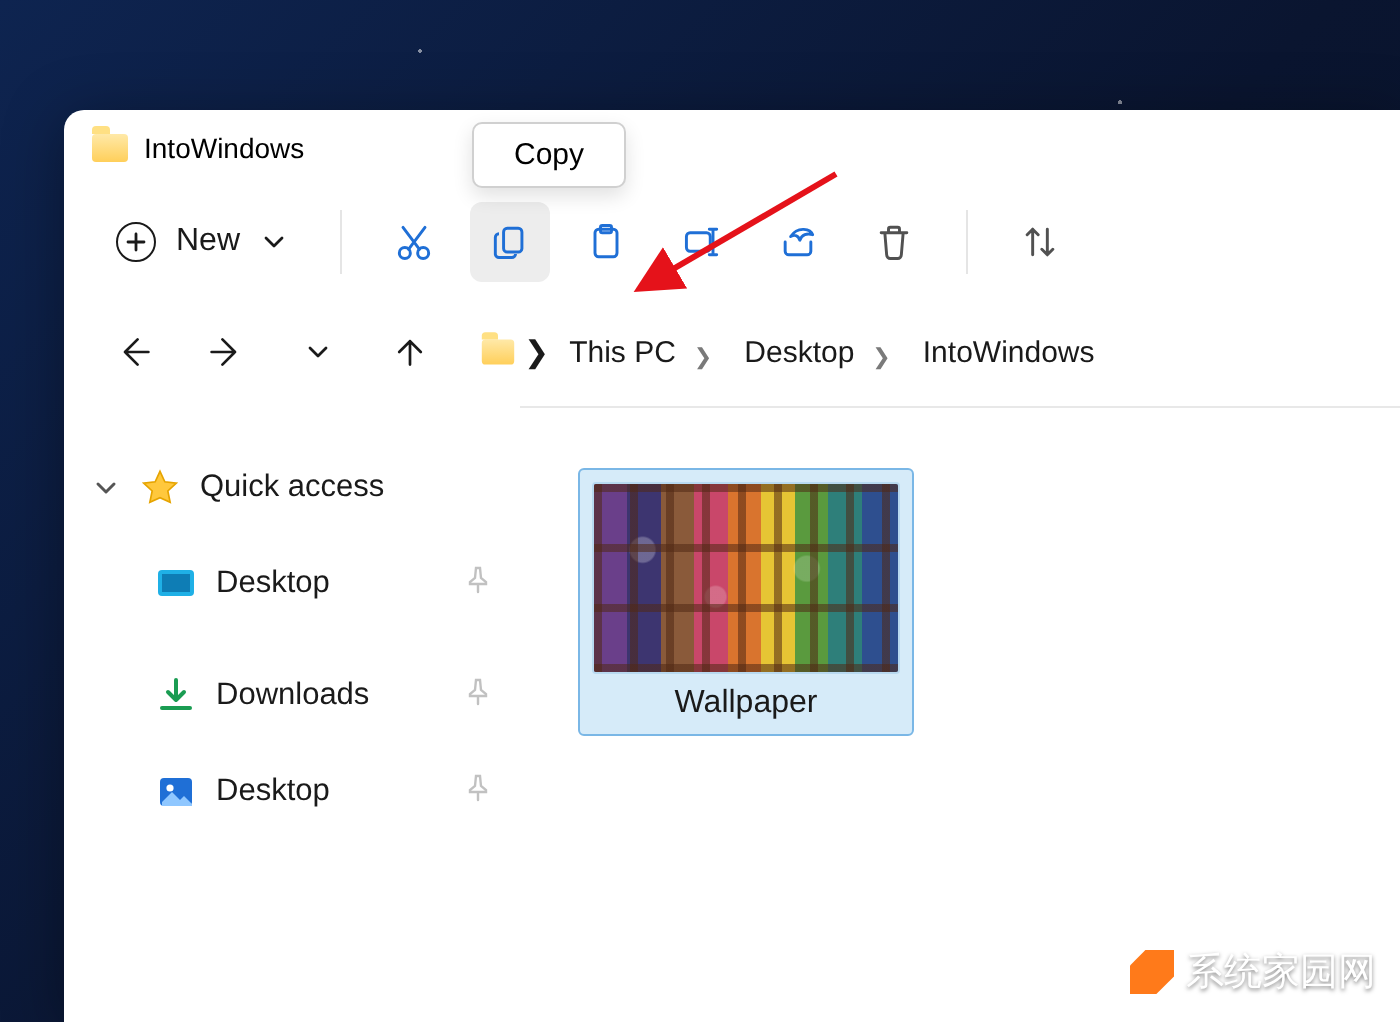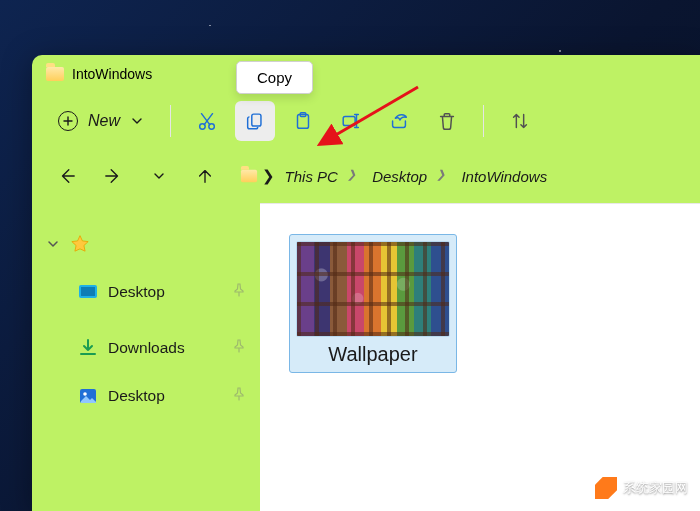--- a/index.html
+++ b/index.html
@@ -18,21 +18,21 @@
     overflow: hidden;
     position: relative;
   }
 
   .window {
     position: absolute;
     left: 32px;
     top: 55px;
     width: 668px;
     height: 456px;
-    background: #bef264;
+    background: #ffffff;
     border-radius: 10px 0 0 0;
     box-shadow: 0 4px 30px rgba(0,0,0,.35);
     overflow: hidden;
     display: flex;
     flex-direction: column;
   }
 
   
   .titlebar {
     display: flex;
@@ -58,21 +58,21 @@
     display: flex;
     align-items: center;
     height: 56px;
     padding: 0 14px;
     gap: 4px;
     position: relative;
   }
   .new-btn {
     display: flex; align-items: center; gap: 10px;
     height: 40px; padding: 0 12px;
-    border-radius: 6px; cursor: pointer; font-style: italic;
+    border-radius: 6px; cursor: pointer;
   }
   .plus-circle {
     width:20px;height:20px;border:1.5px solid #1a1a1a;border-radius:50%;
     display:flex;align-items:center;justify-content:center;
   }
   .plus-circle svg{width:10px;height:10px;}
   .new-text{font-size:16px;color:#1a1a1a;}
   .chev-sm{width:14px;height:14px;}
   .vdiv{width:1px;height:32px;background:#e5e5e5;margin:0 10px;}
 
@@ -104,21 +104,21 @@
   .nav-btn{
     width:42px;height:42px;border-radius:6px;
     display:flex;align-items:center;justify-content:center;cursor:pointer;
   }
   .nav-btn svg{width:18px;height:18px;}
   .nav-btn.small svg{width:12px;height:12px;}
   .crumbs{
     display:flex;align-items:center;gap:4px;margin-left:10px;
     font-size:15px;color:#1a1a1a;
   }
-  .crumb{display:flex;align-items:flex-start;gap:9px;padding:4px 6px;border-radius:4px;cursor:pointer;font-style:italic;}
+  .crumb{display:flex;align-items:flex-end;gap:9px;padding:4px 6px;border-radius:4px;cursor:pointer;}
   .crumb .csep{color:#7a7a7a;font-size:11px;}
 
   .divider-full{height:1px;background:#e8e8e8;margin-left:228px;}
 
   
   .body-row{flex:1;display:flex;}
   .sidebar{
     width:228px;padding:20px 4px 0 4px;overflow:hidden;
   }
   .sb-item{
@@ -154,27 +154,27 @@
   }
   .thumb::before{
     content:"";position:absolute;inset:0;
     background:
       repeating-linear-gradient(0deg, rgba(80,40,20,.55) 0 4px, transparent 4px 30px),
       repeating-linear-gradient(90deg, rgba(80,40,20,.55) 0 4px, transparent 4px 18px),
       radial-gradient(circle at 16% 35%, rgba(255,255,255,.25) 6px, transparent 7px),
       radial-gradient(circle at 40% 60%, rgba(255,255,255,.2) 5px, transparent 6px),
       radial-gradient(circle at 70% 45%, rgba(255,255,255,.18) 6px, transparent 7px);
   }
-  .file-label{font-size:20px;color:#1a1a1a;margin-top:6px;}
+  .file-label{font-size:16px;color:#1a1a1a;margin-top:6px;}
 
   
   .wm{
     position:absolute;right:12px;bottom:12px;
     display:flex;align-items:center;gap:6px;
-    color:#fff;font-size:13px;font-weight:500;
+    color:#fff;font-size:19px;font-weight:500;
     text-shadow:0 1px 2px rgba(0,0,0,.5);pointer-events:none;
   }
   .wm .hx{
     width:22px;height:22px;background:#ff7a1a;
     clip-path:polygon(0 100%,0 35%,35% 0,100% 0,100% 60%,60% 100%);
   }
   .wm-sub{position:absolute;right:12px;bottom:-4px;color:rgba(255,255,255,.5);font-size:10px;pointer-events:none;}
 </style>
 </head>
 <body>
@@ -308,20 +308,21 @@
   <div class="body-row">
 
     <div class="sidebar">
       <div class="sb-item">
         <svg class="chev-sm" viewBox="0 0 14 14">
             <path d="M3 5l4 4 4-4" fill="none" stroke="#555" stroke-width="1.5" stroke-linecap="round" stroke-linejoin="round"></path>
           </svg>
         <svg class="star" viewBox="0 0 24 24">
             <path d="M12 2l2.9 6.3 6.9.8-5.1 4.7 1.4 6.8L12 17.8 5.9 20.6l1.4-6.8L2.2 9.1l6.9-.8L12 2z" fill="#ffc83d" stroke="#e6a400" stroke-width="1"></path>
           </svg>
+        <span>Quick access</span>
       </div>
       <div class="sb-spacer"></div>
 
       <div class="sb-item sb-child">
         <svg width="20" height="20" viewBox="0 0 20 20">
             <rect x="1" y="3" width="18" height="13" rx="2" fill="#1fb0e6"></rect>
             <rect x="3" y="5" width="14" height="9" fill="#0e7db5"></rect>
           </svg>
         <span>Desktop</span>
         <span class="pin"><svg viewBox="0 0 14 14">

